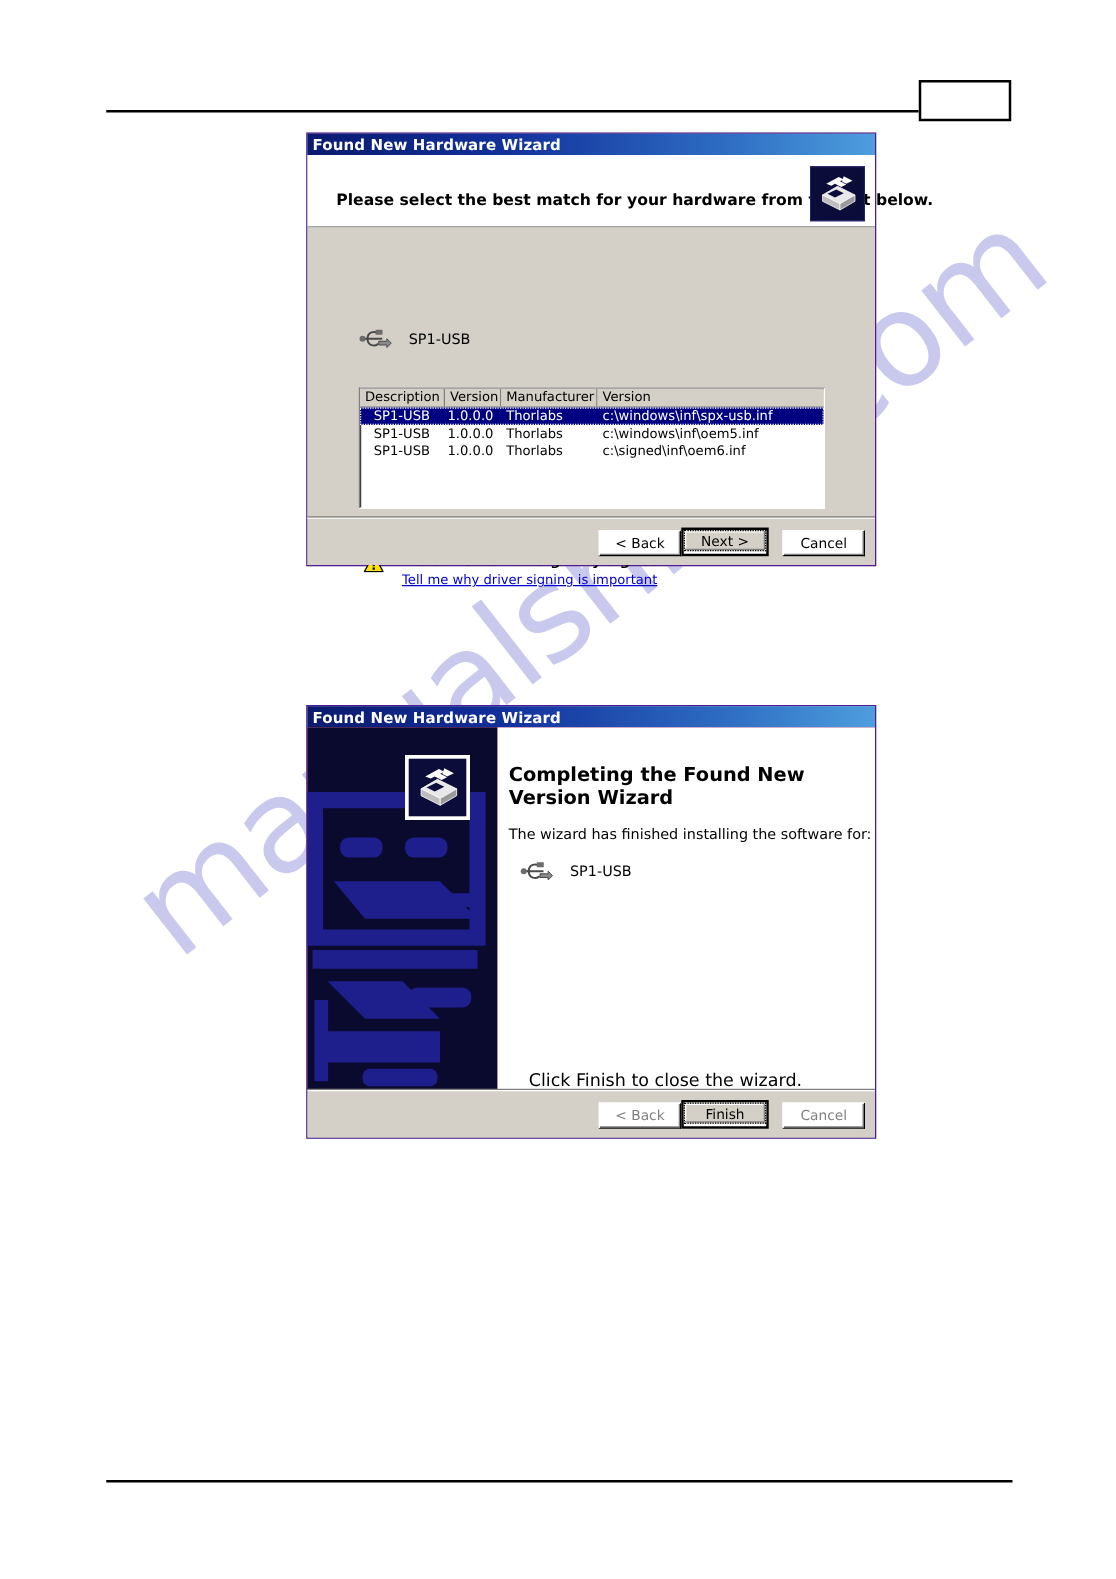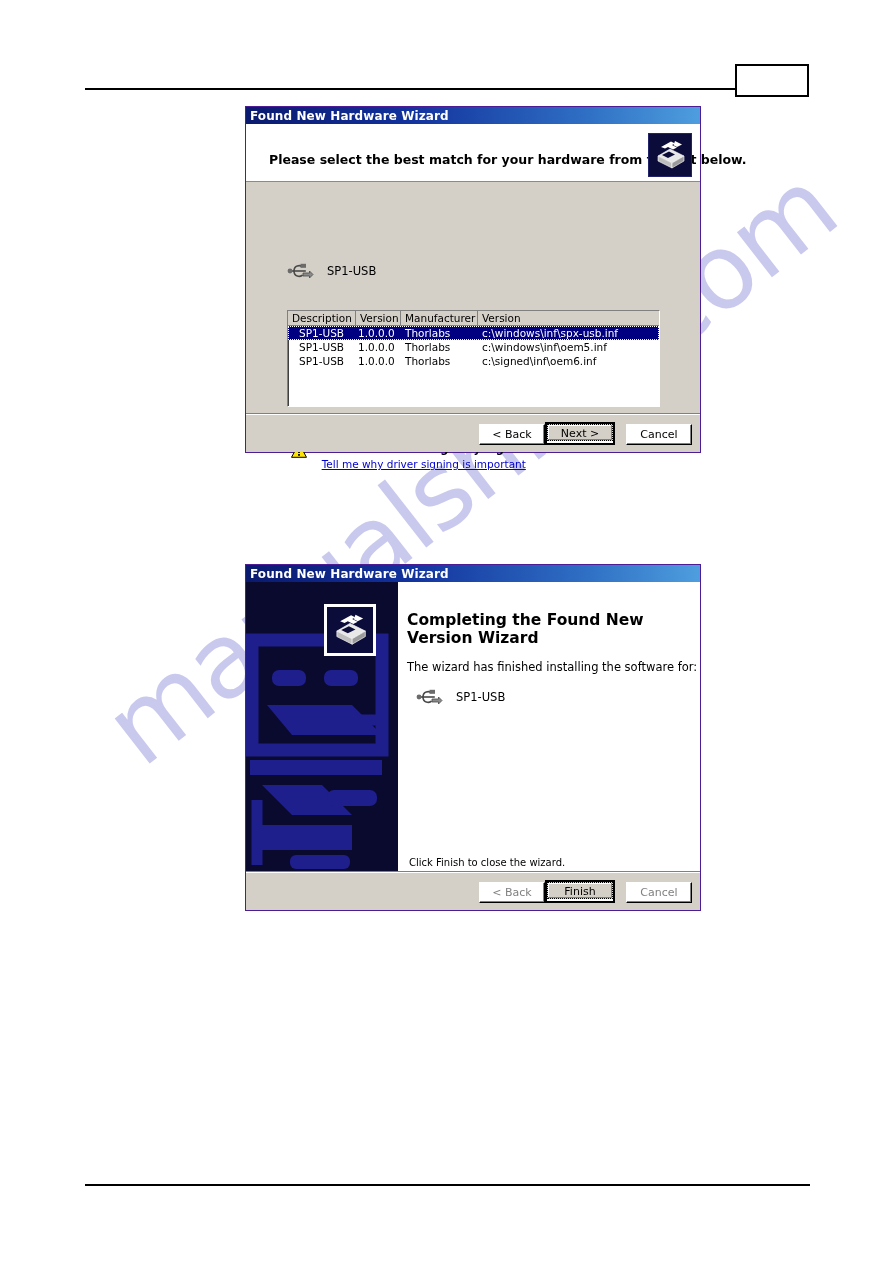--- a/index.html
+++ b/index.html
@@ -387,24 +387,24 @@
   .d2-device {
     position: absolute;
     left: 17px;
     top: 104px;
     display: flex;
     align-items: center;
     gap: 13px;
   }
   .d2-foot {
     position: absolute;
-    left: 11px;
+    left: 25px;
     top: 275px;
     font-family: "DejaVu Sans", sans-serif;
-    font-size: 10px;
+    font-size: 14px;
     color: #000000;
     white-space: nowrap;
   }
 </style>
 </head>
 <body>
 
 <div class="page-header-rule"></div>
 <div class="page-number-box"></div>
 <div class="page-footer-rule"></div>

